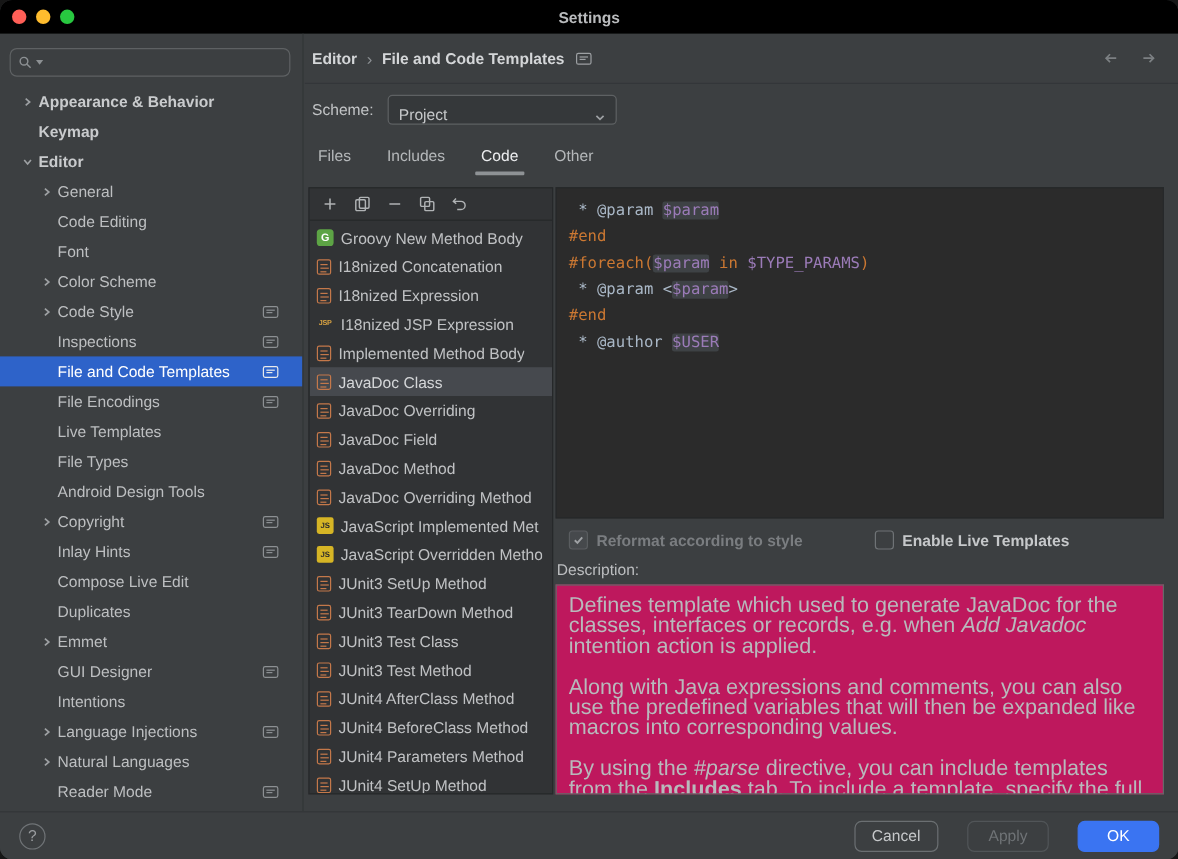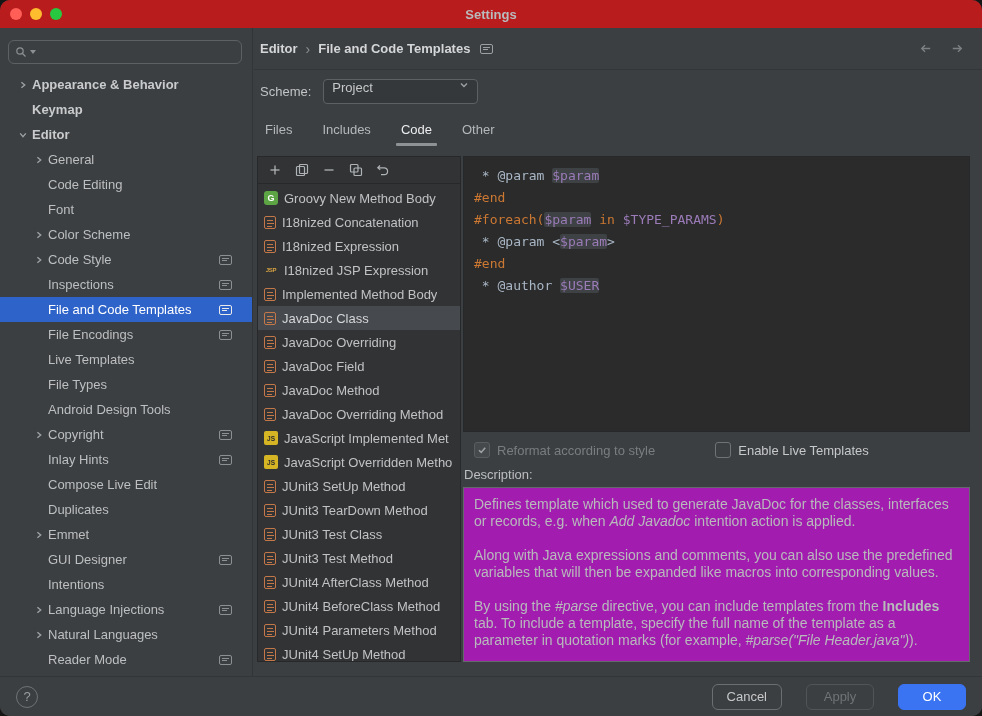--- a/index.html
+++ b/index.html
@@ -2,21 +2,21 @@
 <html style="--selection-blue: #2e63c9; --ok-blue: #3a74f2; --keyword-orange: #cc7832; --variable-purple: #9b7bb8; --traffic-red: #ff5f57; --traffic-yellow: #febc2e; --traffic-green: #28c840;"><head>
 <meta charset="utf-8">
 <style>
   * { margin:0; padding:0; box-sizing:border-box; }
   html,body { width:982px; height:716px; background:#161616; }
   body { font-family:"Liberation Sans", sans-serif; font-size:13px; }
 
   .window { position:absolute; inset:0; background:#3c3f41; border-radius:10px; overflow:hidden; color:#bdbfc1; }
 
   
-  .titlebar { height:28px; position:relative; display:flex; align-items:center; justify-content:center; background:#b91c1c; }
+  .titlebar { height:28px; position:relative; display:flex; align-items:center; justify-content:center; background:#000000; }
   .traffic { position:absolute; left:10px; top:0; height:100%; display:flex; align-items:center; gap:8px; }
   .dot { width:12px; height:12px; border-radius:50%; cursor:pointer; }
   .dot.red { background:var(--traffic-red,#ff5f57); }
   .dot.yellow { background:var(--traffic-yellow,#febc2e); }
   .dot.green { background:var(--traffic-green,#28c840); }
   .title { font-weight:bold; color:#b9bbbd; }
 
   
   .sidebar { position:absolute; top:28px; left:0; bottom:40px; width:253px; border-right:1px solid #323537; overflow:hidden; }
   .search-box { margin:12px 10px 8px 8px; height:24px; border:1px solid #5e6163; border-radius:6px; display:flex; align-items:center; padding:0 6px; gap:3px; }
@@ -45,21 +45,21 @@
   
   .main { position:absolute; top:28px; left:254px; right:0; bottom:40px; display:flex; flex-direction:column; }
   .main-header { height:42px; flex:0 0 auto; display:flex; align-items:center; padding:0 16px 0 6px; border-bottom:1px solid #333639; }
   .breadcrumb { display:flex; align-items:center; gap:8px; font-weight:bold; color:#d4d6d8; }
   .crumb-sep { color:#8c9093; font-weight:normal; font-size:14px; }
   .breadcrumb .screen-ic { color:#9da0a3; margin-left:2px; }
   .nav-arrows { margin-left:auto; display:flex; gap:14px; }
   .nav-btn { width:18px; height:18px; display:flex; align-items:center; justify-content:center; cursor:default; }
 
   .scheme-row { display:flex; align-items:center; margin:9px 16px 0 6px; gap:12px; flex:0 0 auto; color:#c2c4c6; }
-  .combo { width:155px; height:25px; background:#35383a; border:1px solid #5e6163; border-radius:4px; display:flex; align-items:flex-start; padding:0 8px; cursor:default; }
+  .combo { width:191px; height:25px; background:#35383a; border:1px solid #5e6163; border-radius:4px; display:flex; align-items:flex-end; padding:0 8px; cursor:default; }
   .combo-value { flex:1; color:#c6c8ca; }
 
   .tabs { display:flex; gap:26px; margin:14px 16px 0 9px; flex:0 0 auto; }
   .tab { position:relative; padding:4px 2px 9px; color:#b5b8ba; cursor:default; }
   .tab.selected { color:#ecedef; }
   .tab.selected::after { content:""; position:absolute; left:-3px; right:-3px; bottom:0; height:3px; background:#8e9295; border-radius:1px; }
 
   .content { flex:1; display:flex; margin:10px 12px 14px 3px; gap:2px; min-height:0; }
 
   
@@ -83,29 +83,29 @@
   
   .right-col { flex:1; min-width:0; display:flex; flex-direction:column; }
   .code-editor { height:276px; flex:0 0 auto; background:#2b2b2b; border:1px solid #26282a; padding:8px 10px; font:13px/22px "DejaVu Sans Mono", monospace; overflow:hidden; cursor:text; }
   .code-line { white-space:pre; }
   .tok-kw { color:var(--keyword-orange,#cc7832); }
   .tok-var { color:var(--variable-purple,#9b7bb8); }
   .tok-varh { color:var(--variable-purple,#9b7bb8); background:#3e4245; border-radius:2px; }
   .tok-plain { color:#a9b7c6; }
 
   .opts-row { display:flex; align-items:center; gap:60px; margin:10px 0 0 11px; flex:0 0 auto; }
-  .opt { display:flex; align-items:center; gap:7px; color:#c6c8ca; cursor:default; }
+  .opt { display:flex; align-items:center; gap:7px; color:#c6c8ca; cursor:default;font-weight:bold; }
   .opt.disabled { color:#7a7d80; }
   .cbox { width:16px; height:16px; border:1px solid #6f7376; border-radius:3px; display:flex; align-items:center; justify-content:center; background:transparent; flex:0 0 auto; }
   .opt.disabled .cbox { background:#46494c; border-color:#5a5d60; }
   .cbox svg { display:none; }
   .cbox.checked svg { display:block; }
 
   .desc-label { margin:9px 0 5px 1px; color:#bcbec0; flex:0 0 auto; }
-  .desc-box { flex:1; min-height:0; border:1px solid #646868; background:#a21caf; padding:8px 10px; font-size:14px; line-height:17px; color:#b8babc; overflow:hidden; }
+  .desc-box { flex:1; min-height:0; border:1px solid #646868; background:#be185d; padding:8px 10px; font-size:18px; line-height:17px; color:#b8babc; overflow:hidden; }
   .desc-box p { margin:0 0 17px; }
   .desc-box p:last-child { margin-bottom:0; }
   .seg-i { font-style:italic; }
   .seg-b { font-weight:bold; }
 
   
   .footer { position:absolute; left:0; right:0; bottom:0; height:40px; background:#3c3f41; border-top:1px solid #333639; display:flex; align-items:center; padding:0 16px; }
   .help-btn { width:22px; height:22px; border:1px solid #6f7376; border-radius:50%; color:#9b9ea1; display:flex; align-items:center; justify-content:center; font-size:13px; cursor:pointer; }
   .footer-buttons { margin-left:auto; display:flex; gap:24px; }
   .btn { min-width:68px; height:26px; border-radius:6px; display:flex; align-items:center; justify-content:center; padding:0 14px; cursor:pointer; }

